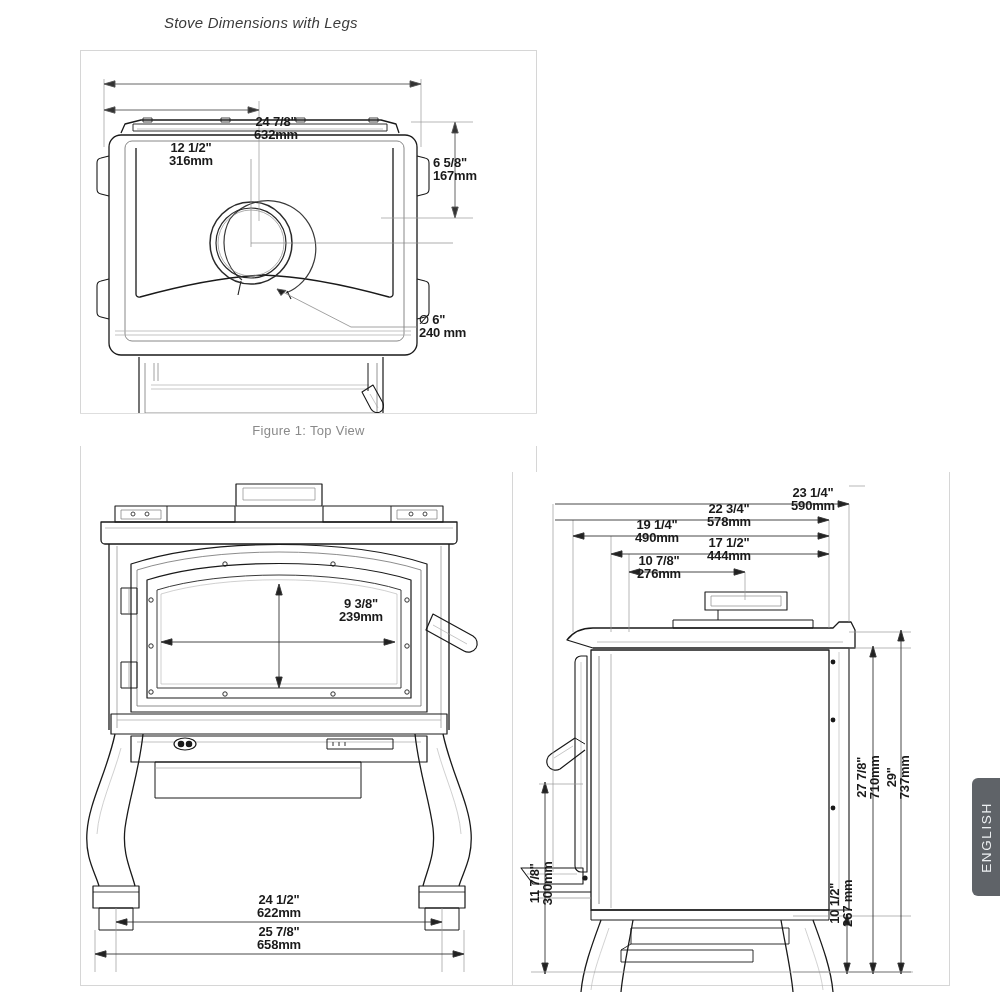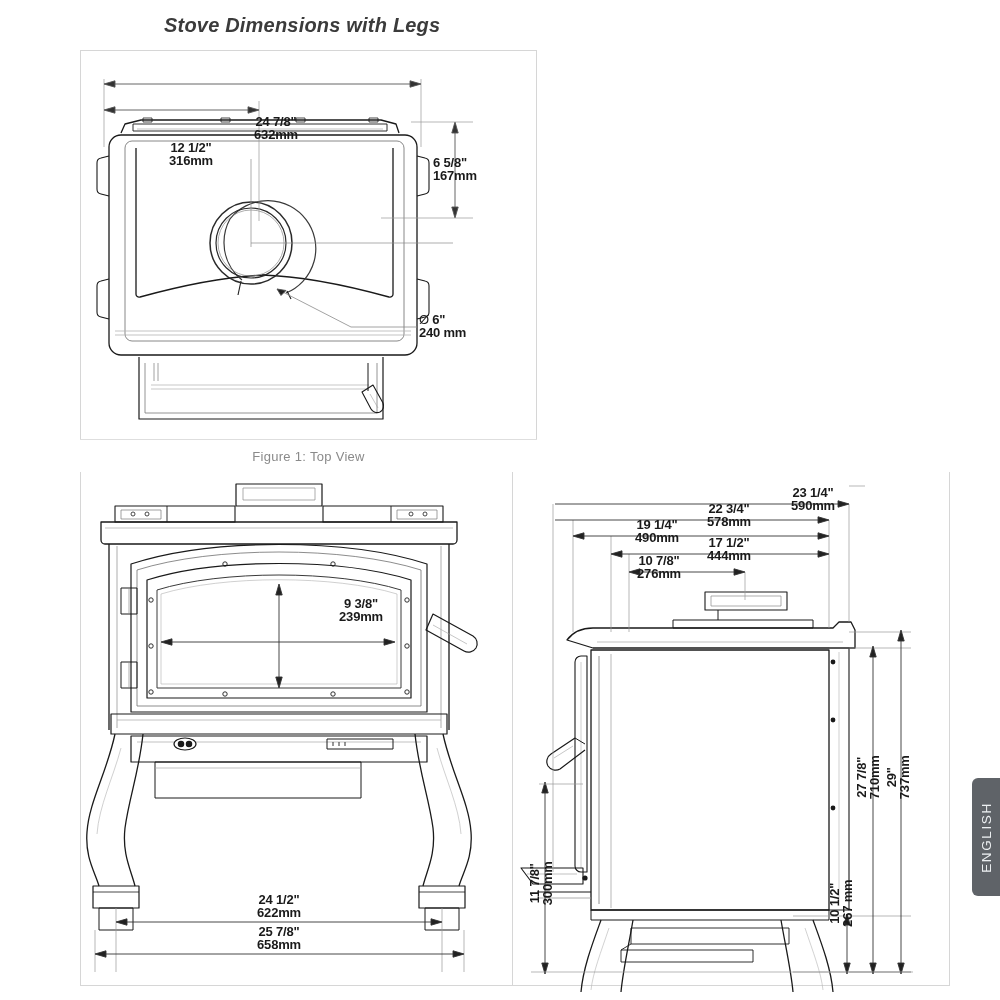--- a/index.html
+++ b/index.html
@@ -5,30 +5,30 @@
   html,body{margin:0;padding:0;}
   body{
     width:1000px;height:1000px;background:#ffffff;
     font-family:"Liberation Sans",sans-serif;
     overflow:hidden;position:relative;
   }
   #root{position:absolute;inset:0;}
 
   .doc-title{
     position:absolute;left:164px;top:14px;
-    font-style:italic;font-weight:700;font-size:20px;
+    font-style:italic;font-weight:400;font-size:15px;
     color:#3b3b3b;letter-spacing:.2px;white-space:nowrap;
   }
 
   .panel{
     position:absolute;border:1px solid #d6d6d6;background:#fff;
     box-sizing:border-box;
   }
   #panel-top{left:80px;top:50px;width:457px;height:422px;border-bottom:none;}
-  #panel-caption{left:80px;top:439px;width:457px;height:33px;border:none;
+  #panel-caption{left:80px;top:413px;width:457px;height:33px;border:none;
     border-top:1px solid #dedede;}
   #panel-front{left:80px;top:472px;width:433px;height:514px;border-top:none;border-right:none;}
   #panel-side{left:512px;top:472px;width:438px;height:514px;border-top:none;}
 
   .fig-caption{
     position:absolute;left:0;top:0;width:457px;height:33px;
     display:flex;align-items:center;justify-content:center;
     font-size:13px;color:#8a8a8a;letter-spacing:.3px;
   }
 

